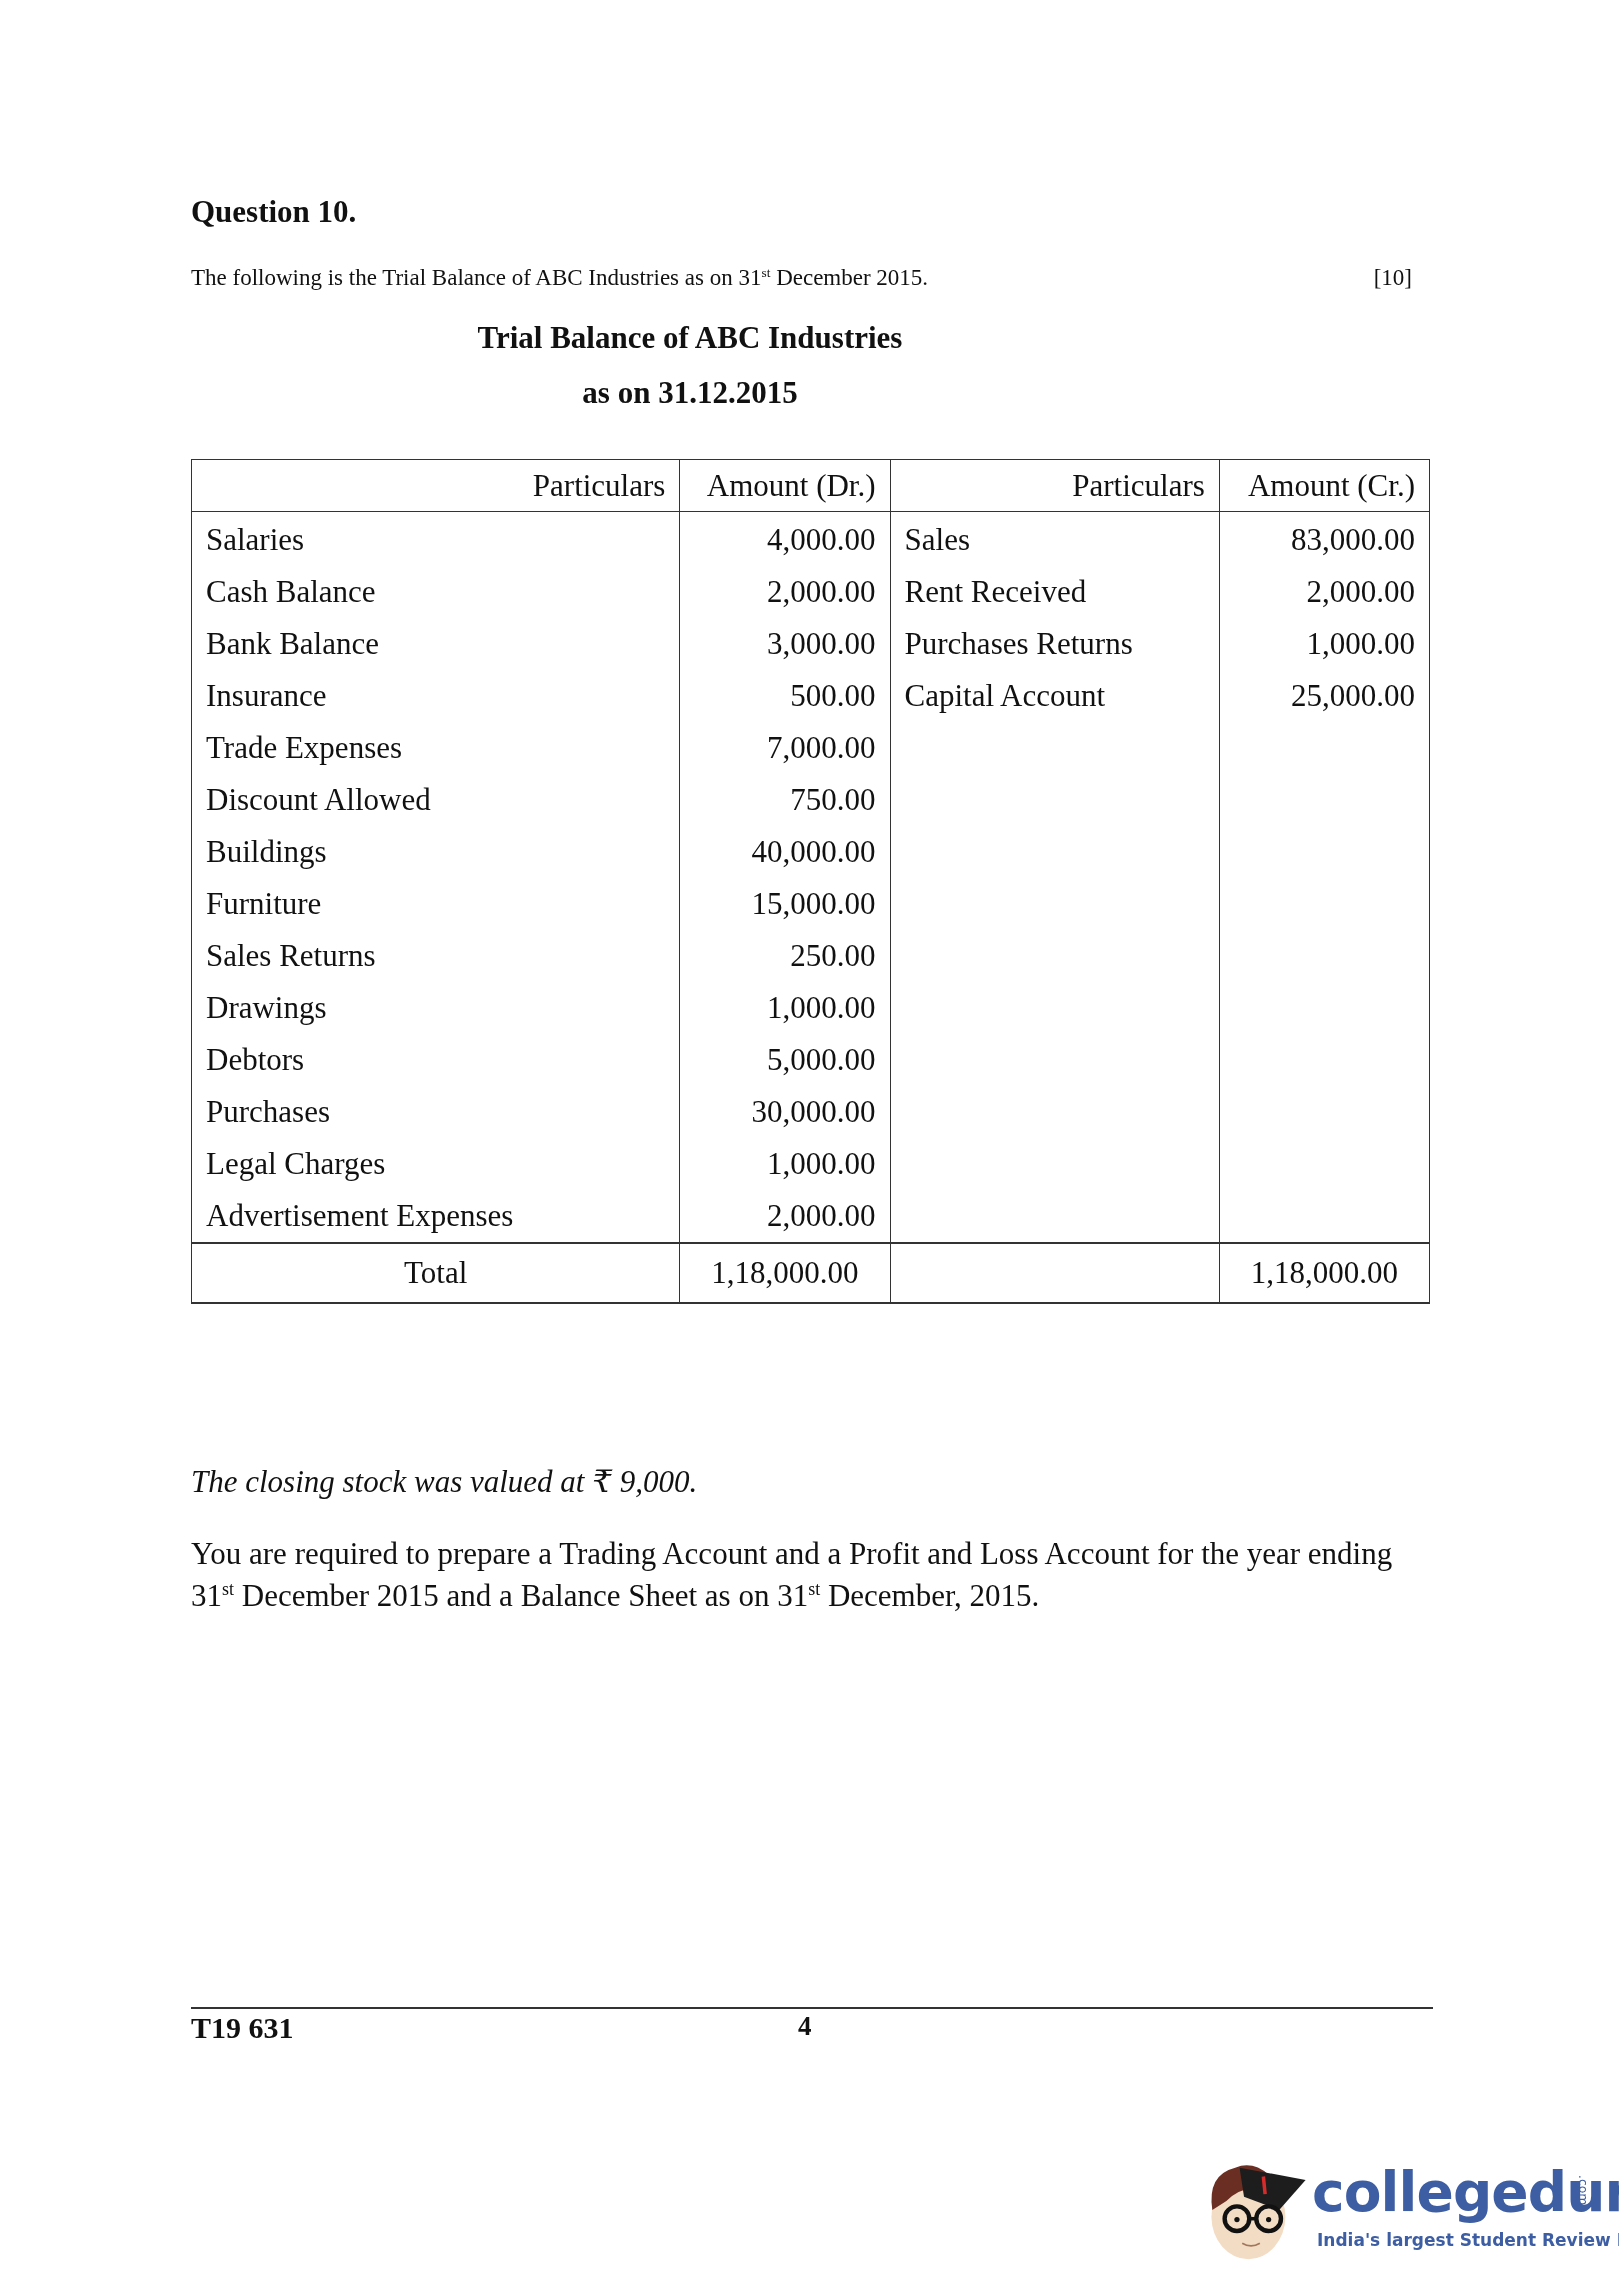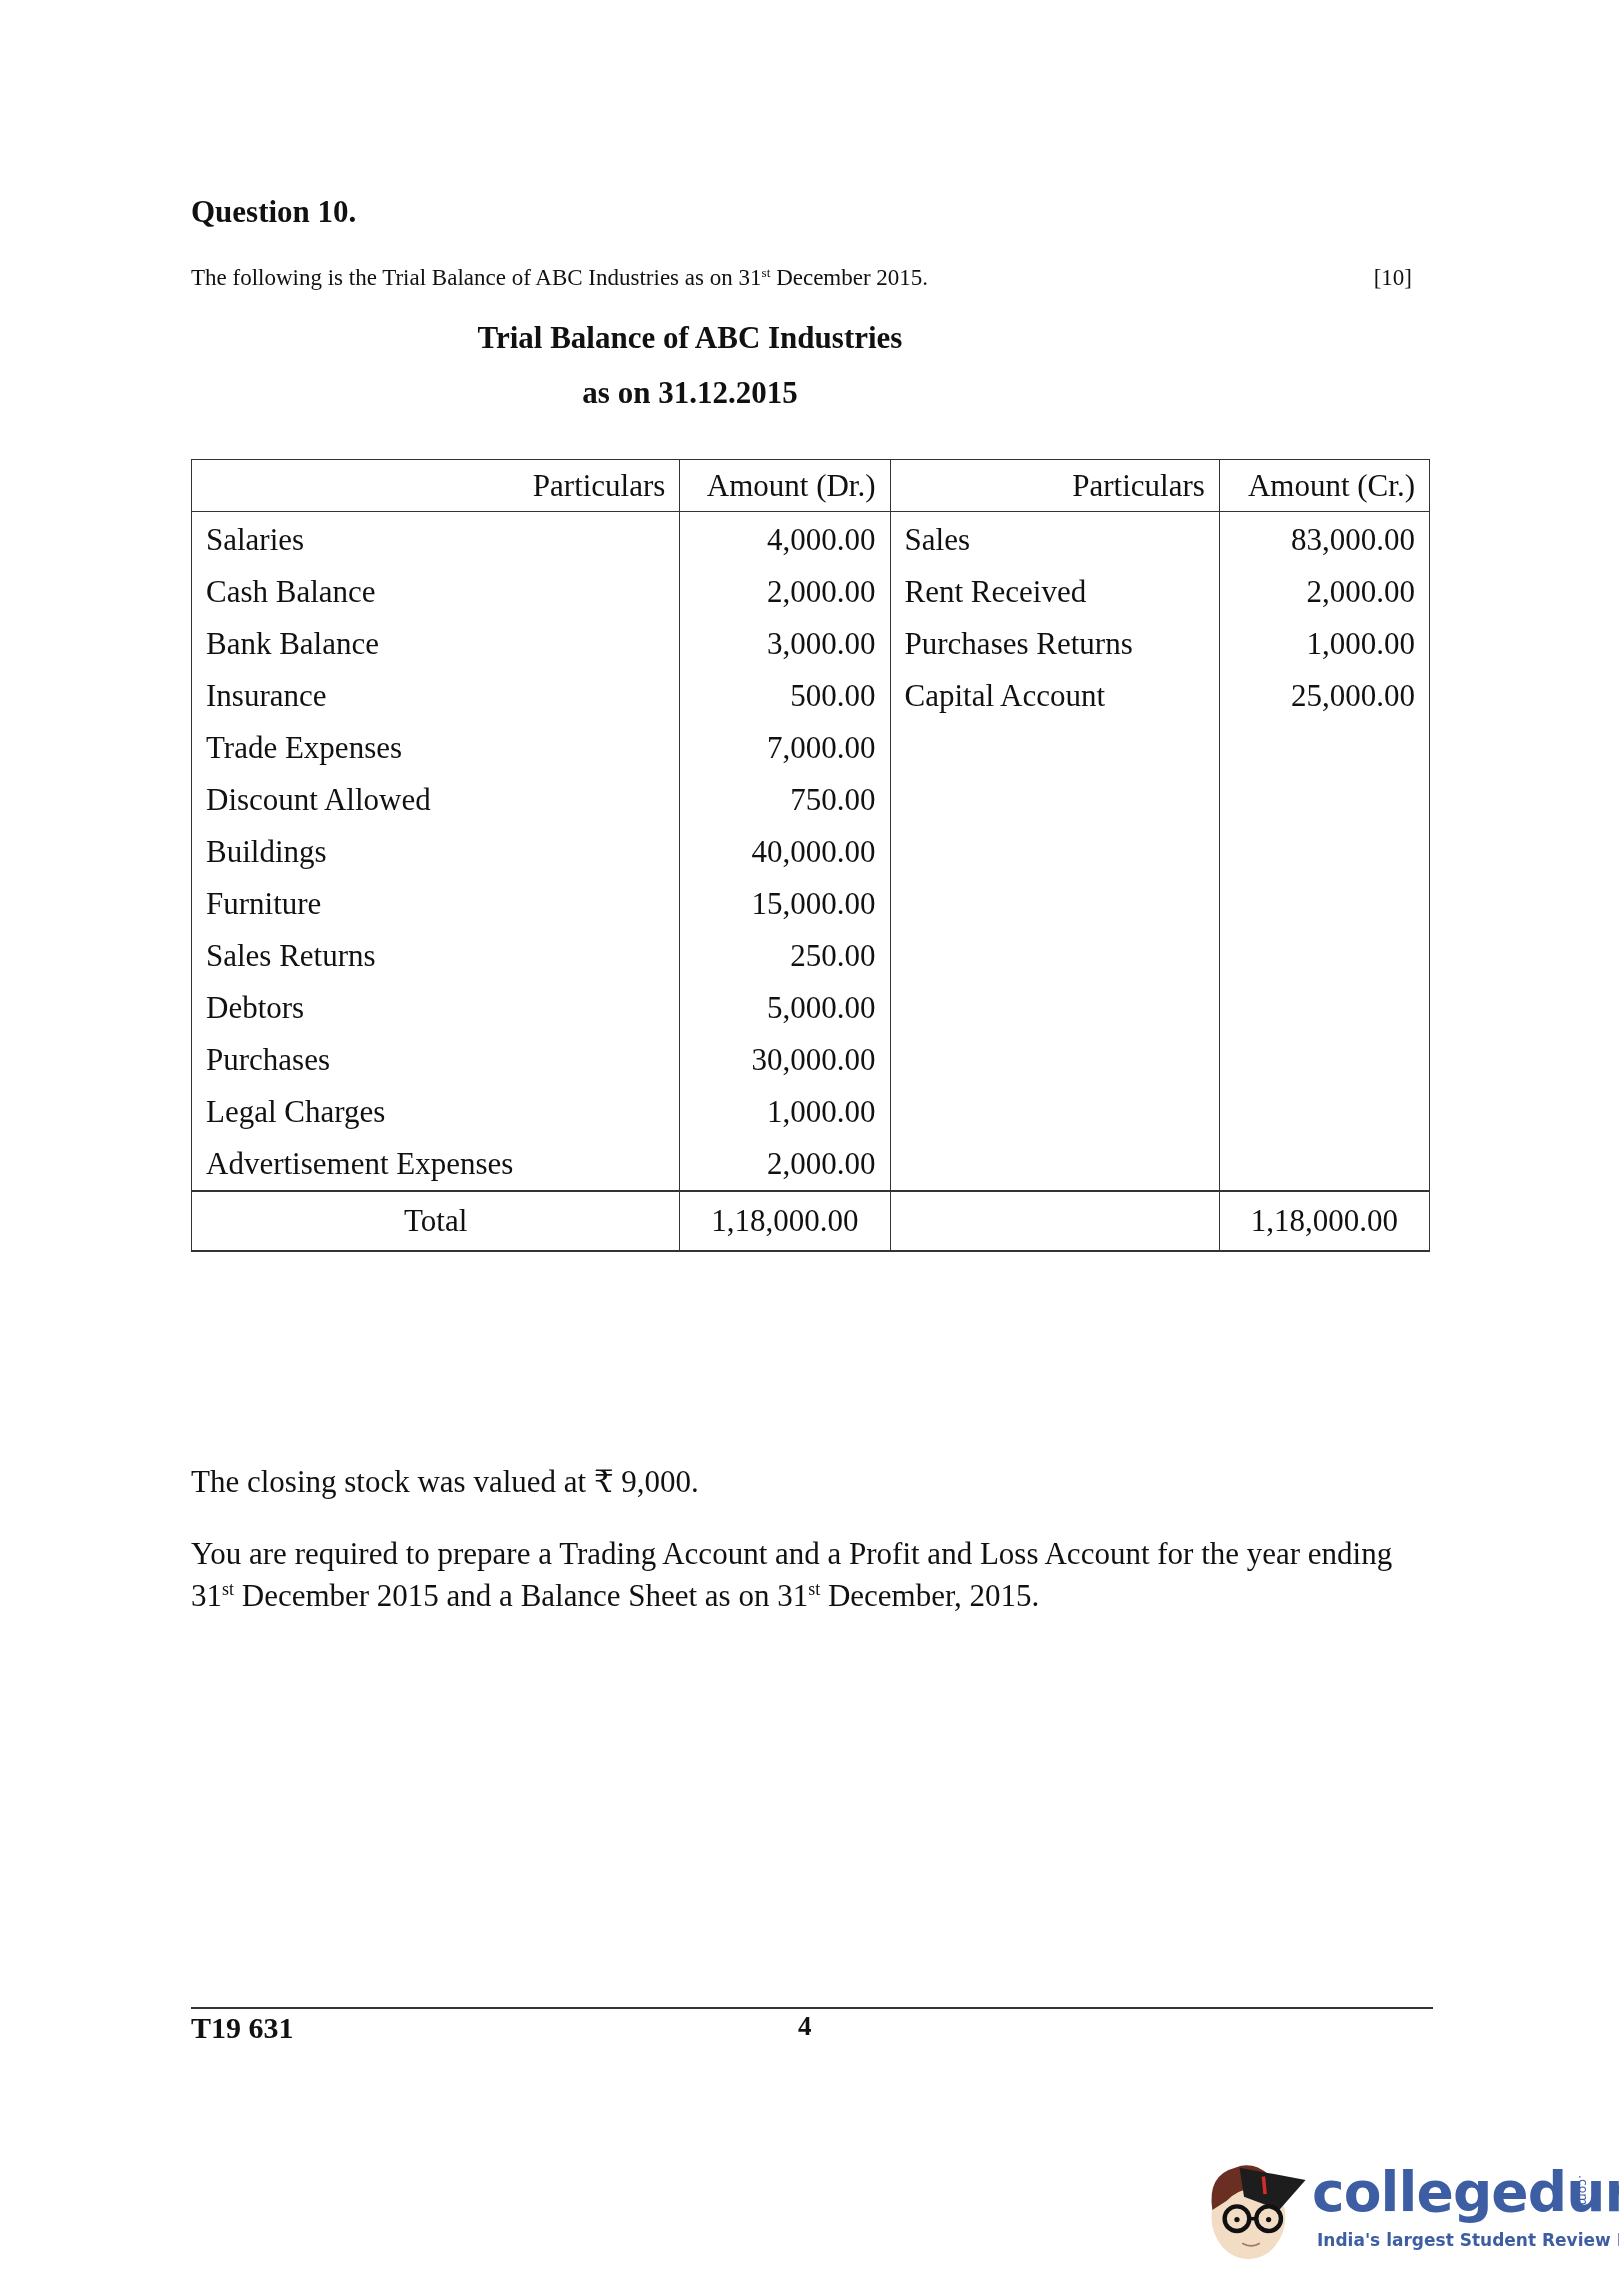--- a/index.html
+++ b/index.html
@@ -19,21 +19,21 @@
   table.tb td, table.tb th { border-left:1.8px solid #333; border-right:1.8px solid #333;
              padding:0 14px; font-weight:normal; white-space:nowrap; }
   table.tb th { height:51px; border-top:1.8px solid #333; border-bottom:1.8px solid #333; text-align:right; }
   table.tb tbody td { height:52px; line-height:52px; }
   table.tb tbody tr:first-child td { padding-top:1.8px; }
   table.tb td.num { text-align:right; }
   table.tb tr.total td { border-top:2.6px solid #333; border-bottom:2.6px solid #333; height:58px; }
   .c1 { width:459px; } .c2 { width:181px; } .c3 { width:300px; } .c4 { width:181px; }
   td.center { text-align:center; }
 
-  .p1 { left:191px; top:1463px; font-size:31px; }
+  .p1 { left:191px; top:1463px; font-size:31px;font-style:italic; }
   .p2 { left:191px; top:1533px; font-size:31px; width:1235px; line-height:42px; }
 
   .footer-rule { left:191px; top:2007px; width:1242px; height:0; border-top:2.6px solid #333; }
   .footer-code { left:191px; top:2011px; font-size:30px; font-weight:bold; }
   .footer-page { left:798px; top:2011px; font-size:27px; font-weight:bold; }
 
   .logo { left:1200px; top:2148px; width:406px; height:115px; }
   .logo-word { position:absolute; left:112px; top:12.4px; font-family:"DejaVu Sans", sans-serif;
                font-weight:bold; font-size:55px; color:#3e5ea3; letter-spacing:-0.9px; }
   .logo-com { position:absolute; left:391px; top:26.5px; font-family:"DejaVu Sans", sans-serif;
@@ -113,20 +113,26 @@
         <td></td>
         <td class="num"></td>
       </tr>
       <tr>
         <td>Sales Returns</td>
         <td class="num">250.00</td>
         <td></td>
         <td class="num"></td>
       </tr>
       <tr>
+        <td>Drawings</td>
+        <td class="num">1,000.00</td>
+        <td></td>
+        <td class="num"></td>
+      </tr>
+      <tr>
         <td>Debtors</td>
         <td class="num">5,000.00</td>
         <td></td>
         <td class="num"></td>
       </tr>
       <tr>
         <td>Purchases</td>
         <td class="num">30,000.00</td>
         <td></td>
         <td class="num"></td>

